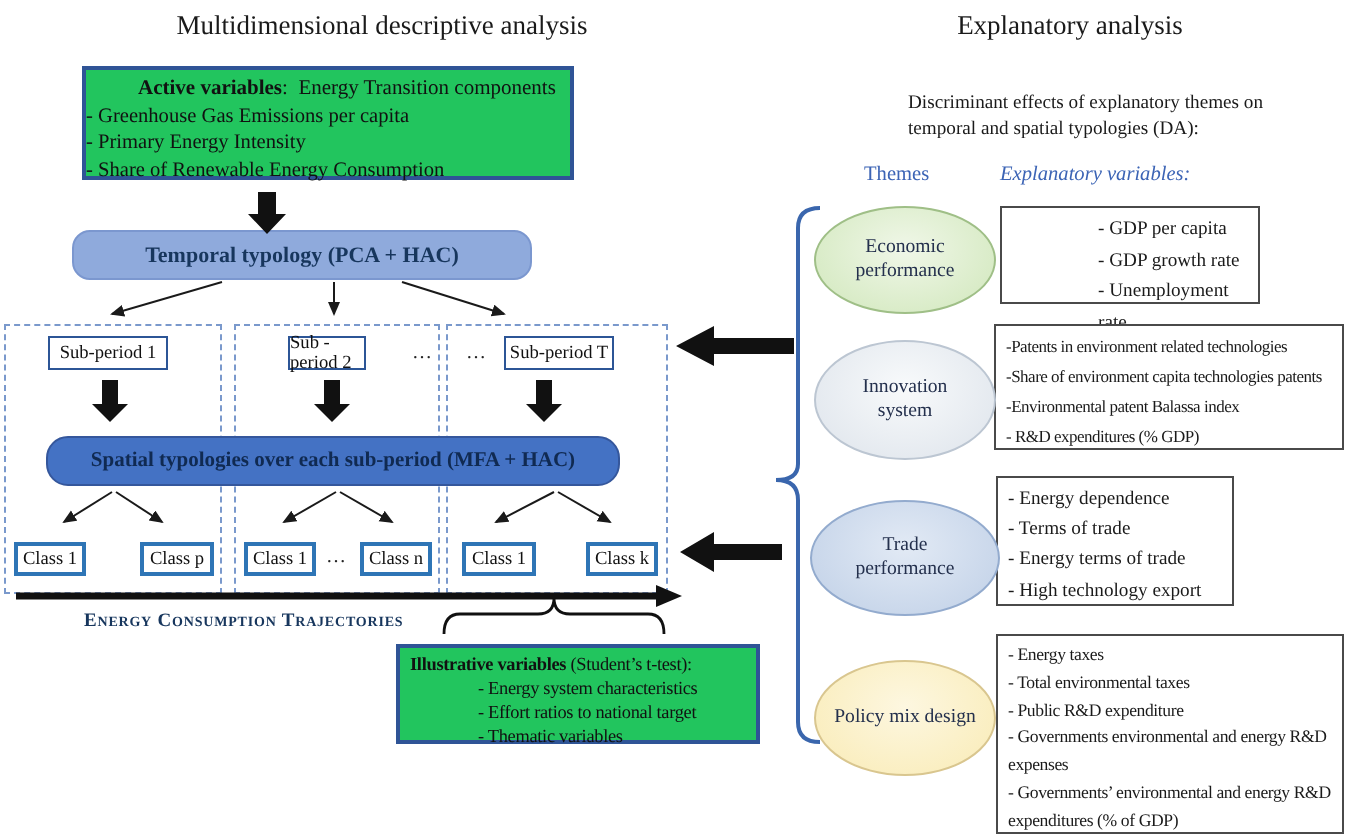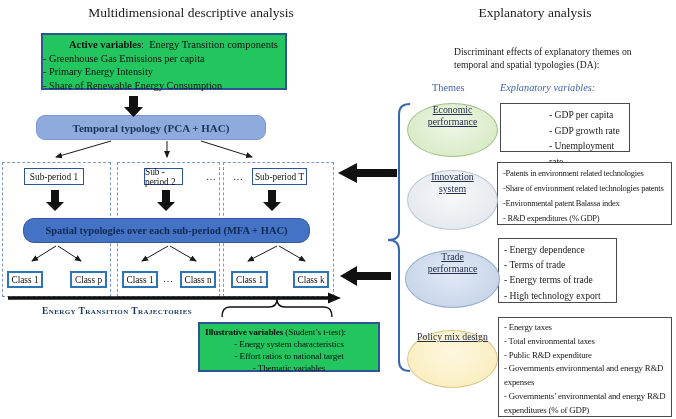--- a/index.html
+++ b/index.html
@@ -24,26 +24,26 @@
           display:flex;align-items:center;justify-content:center;box-sizing:border-box;}
   .dashed-panel{border:1px dashed #7a99cc;box-sizing:border-box;background:transparent;}
   .sp-box{background:#fff;border:1.5px solid #2c5596;box-sizing:border-box;
           font-size:9.3px;display:flex;align-items:center;justify-content:center;z-index:3;}
   .class-box{background:#fff;border:2px solid #2e75b6;box-sizing:border-box;
           font-size:9.3px;display:flex;align-items:center;justify-content:center;z-index:3;}
   .dots{font-size:10px;letter-spacing:1px;color:#222;}
   .tl-label{font-size:9.5px;font-weight:bold;font-variant:small-caps;color:#17365d;letter-spacing:.4px;}
   .illus-box{font-size:9.2px;line-height:12px;padding-top:2px;letter-spacing:-0.15px;}
   .illus-box .first{padding-left:5px;}
-  .illus-box .item{text-align:center;}
+  .illus-box .item{padding-left:39px;}
   
   .intro{font-size:9.6px;line-height:12.5px;color:#1a1a1a;}
   .hdr{font-size:10.3px;color:#3c64b5;}
-  .oval{border-radius:50%;display:flex;justify-content:center;
-        font-size:9.8px;line-height:12px;color:#24304d;text-align:center;box-sizing:border-box;z-index:2;text-decoration:underline;}
+  .oval{border-radius:50%;display:flex;align-items:center;justify-content:center;
+        font-size:9.8px;line-height:12px;color:#24304d;text-align:center;box-sizing:border-box;z-index:2;}
   .oval .nm{width:72px;}
   .oval-economic{background:radial-gradient(ellipse at 50% 40%, #f0f7e8 0%, #d8ebc6 75%, #cfe4bb 100%);border:1px solid #9fbf87;}
   .oval-innovation{background:radial-gradient(ellipse at 50% 40%, #f8fafb 0%, #e4e9ef 75%, #dbe2ea 100%);border:1px solid #bcc6d2;}
   .oval-trade{background:radial-gradient(ellipse at 50% 40%, #e2eaf5 0%, #c8d6ea 75%, #bfd0e7 100%);border:1px solid #93abce;}
   .oval-policy{background:radial-gradient(ellipse at 50% 40%, #fdf7e0 0%, #faeec0 75%, #f8eab4 100%);border:1px solid #d9c68f;}
   .vars-box{background:#fff;border:1px solid #4a4a4a;box-sizing:border-box;color:#1a1a1a;}
   .vars-box .ln{padding-left:5px;}
   .v-econ{font-size:9.6px;line-height:15.6px;padding-top:3px;padding-left:43px;}
   .v-innov{font-size:8.5px;line-height:15px;padding-top:3px;letter-spacing:-0.25px;white-space:nowrap;}
   .v-trade{font-size:9.6px;line-height:15.2px;padding-top:3px;}
@@ -102,21 +102,21 @@
   <div class="abs class-box" style="left:180px;top:271px;width:36px;height:17px;">
       <span>Class n</span>
     </div>
   <div class="abs class-box" style="left:231px;top:271px;width:37px;height:17px;">
       <span>Class 1</span>
     </div>
   <div class="abs class-box" style="left:293px;top:271px;width:36px;height:17px;">
       <span>Class k</span>
     </div>
 
-  <div class="abs tl-label" style="left:42px;top:306px;">Energy Transition Trajectories</div>
+  <div class="abs tl-label" style="left:42px;top:306px;">Energy Consumption Trajectories</div>
 
   <div class="abs outline-box illus-box" style="left:198px;top:322px;width:182px;height:50px;z-index:3;">
     <div class="first"><b>Illustrative variables</b><span> (Student’s t-test):</span></div>
     <div class="item">- Energy system characteristics</div>
     <div class="item">- Effort ratios to national target</div>
     <div class="item">- Thematic variables</div>
   </div>
 
   <div class="abs title ctr" style="left:420px;top:5px;width:230px;">Explanatory analysis</div>
 
@@ -142,21 +142,21 @@
     </div>
 
   <div class="abs vars-box v-econ" style="left:500px;top:103px;width:130px;height:49px;">
     <div class="ln">- GDP per capita</div>
     <div class="ln">- GDP growth rate</div>
     <div class="ln">- Unemployment rate</div>
   </div>
 
   <div class="abs vars-box v-innov" style="left:497px;top:162px;width:175px;height:63px;">
     <div class="ln">-Patents in environment related technologies</div>
-    <div class="ln">-Share of environment related technologies patents</div>
+    <div class="ln">-Share of environment capita technologies patents</div>
     <div class="ln">-Environmental patent Balassa index</div>
     <div class="ln">- R&amp;D expenditures (% GDP)</div>
   </div>
 
   <div class="abs vars-box v-trade" style="left:498px;top:238px;width:119px;height:65px;">
     <div class="ln">- Energy dependence</div>
     <div class="ln">- Terms of trade</div>
     <div class="ln">- Energy terms of trade</div>
     <div class="ln">- High technology export</div>
   </div>

